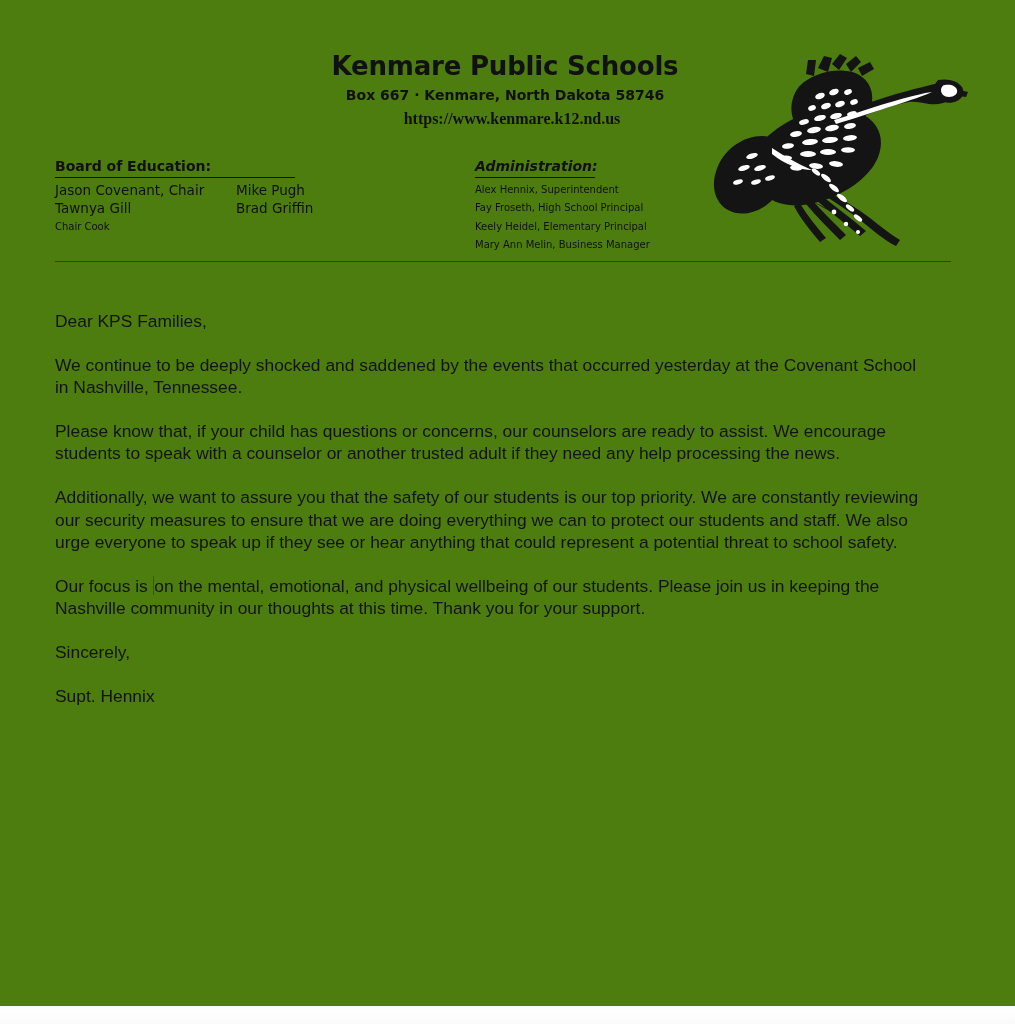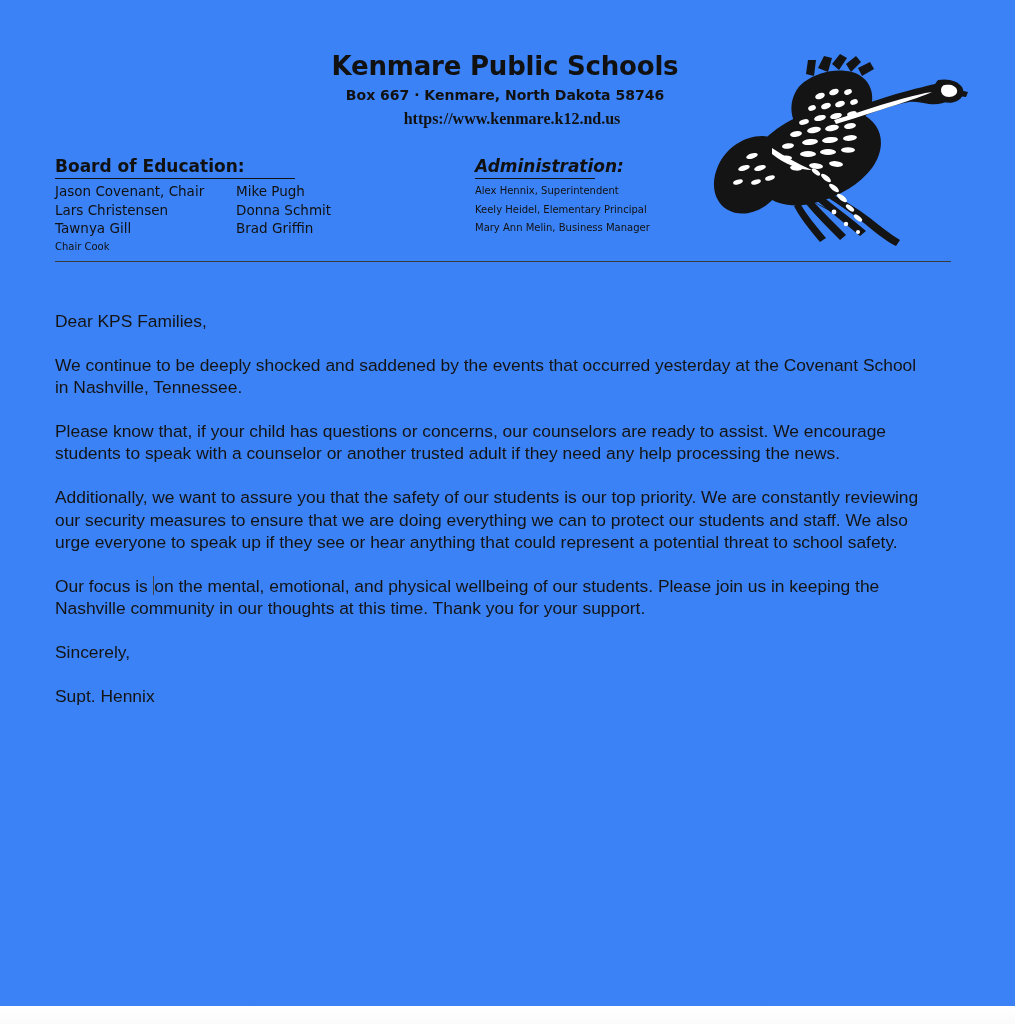--- a/index.html
+++ b/index.html
@@ -5,21 +5,21 @@
 <style>
   html, body {
     margin: 0;
     padding: 0;
     background: #ffffff;
   }
   .page {
     position: relative;
     width: 1015px;
     height: 1024px;
-    background: #3b82f6;
+    background: #4d7c0f;
     overflow: hidden;
     font-family: "Liberation Sans", "DejaVu Sans", sans-serif;
     -webkit-font-smoothing: antialiased;
   }
   
   .page-bottom-edge {
     position: absolute;
     left: 0;
     right: 0;
     bottom: 0;
@@ -81,21 +81,21 @@
     height: 195px;
   }
   .logo svg { display: block; width: 100%; height: 100%; }
 
   
   .directory { position: absolute; left: 0; top: 0; width: 1015px; }
   .dir-col { position: absolute; font-family: "DejaVu Sans", "Liberation Sans", sans-serif; }
   .dir-board  { left: 55px;  top: 156px; }
   .dir-admin  { left: 475px; top: 156px; }
   .dir-head {
-    font-size: 17px;
+    font-size: 14px;
     font-weight: bold;
     color: #111111;
     border-bottom: 1.6px solid #111111;
     display: inline-block;
     padding-bottom: 1px;
     margin-bottom: 3px;
     line-height: 1.25;
   }
   .dir-head.board-head { width: 240px; }
   .dir-head.admin-head { width: 120px; font-style: italic; }
@@ -260,35 +260,32 @@
   <div class="directory">
 
     <div class="dir-col dir-board">
       <div class="dir-head board-head">Board of Education:</div>
       <div class="dir-rows">
         <div class="dir-row">
           <span class="c1">Jason Covenant, Chair</span>
           <span class="c2">Mike Pugh</span>
         </div>
         <div class="dir-row">
-          <span class="c1">Lars Christensen</span>
-          <span class="c2">Donna Schmit</span>
-        </div>
-        <div class="dir-row">
           <span class="c1">Tawnya Gill</span>
           <span class="c2">Brad Griffin</span>
         </div>
         <div class="dir-row-single">Chair Cook</div>
       </div>
     </div>
 
     <div class="dir-col dir-admin">
       <div class="dir-head admin-head">Administration:</div>
       <div class="dir-rows">
         <div class="dir-row-single">Alex Hennix, Superintendent</div>
+        <div class="dir-row-single">Fay Froseth, High School Principal</div>
         <div class="dir-row-single">Keely Heidel, Elementary Principal</div>
         <div class="dir-row-single">Mary Ann Melin, Business Manager</div>
       </div>
     </div>
   </div>
 
   <div class="divider"></div>
 
   <div class="body-copy">
     <p class="para">Dear KPS Families,</p>

